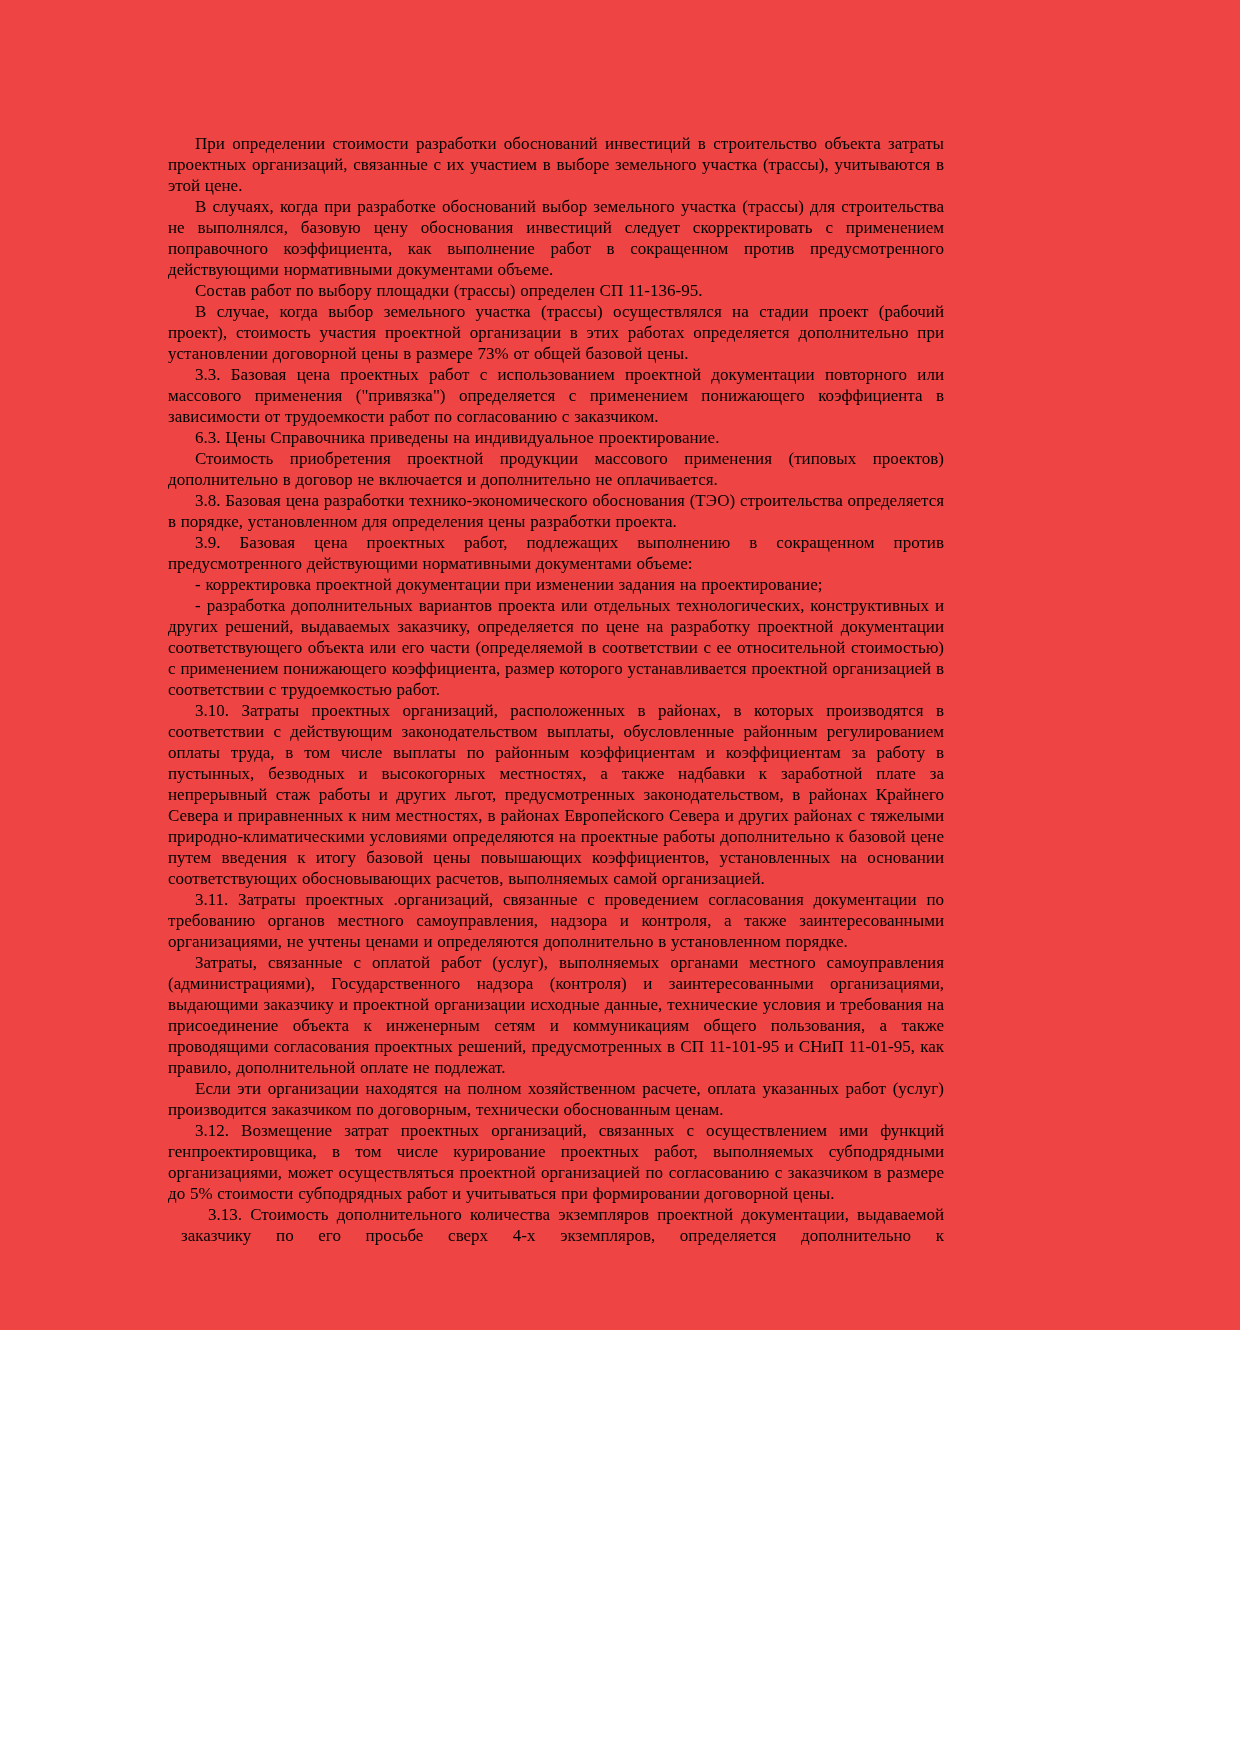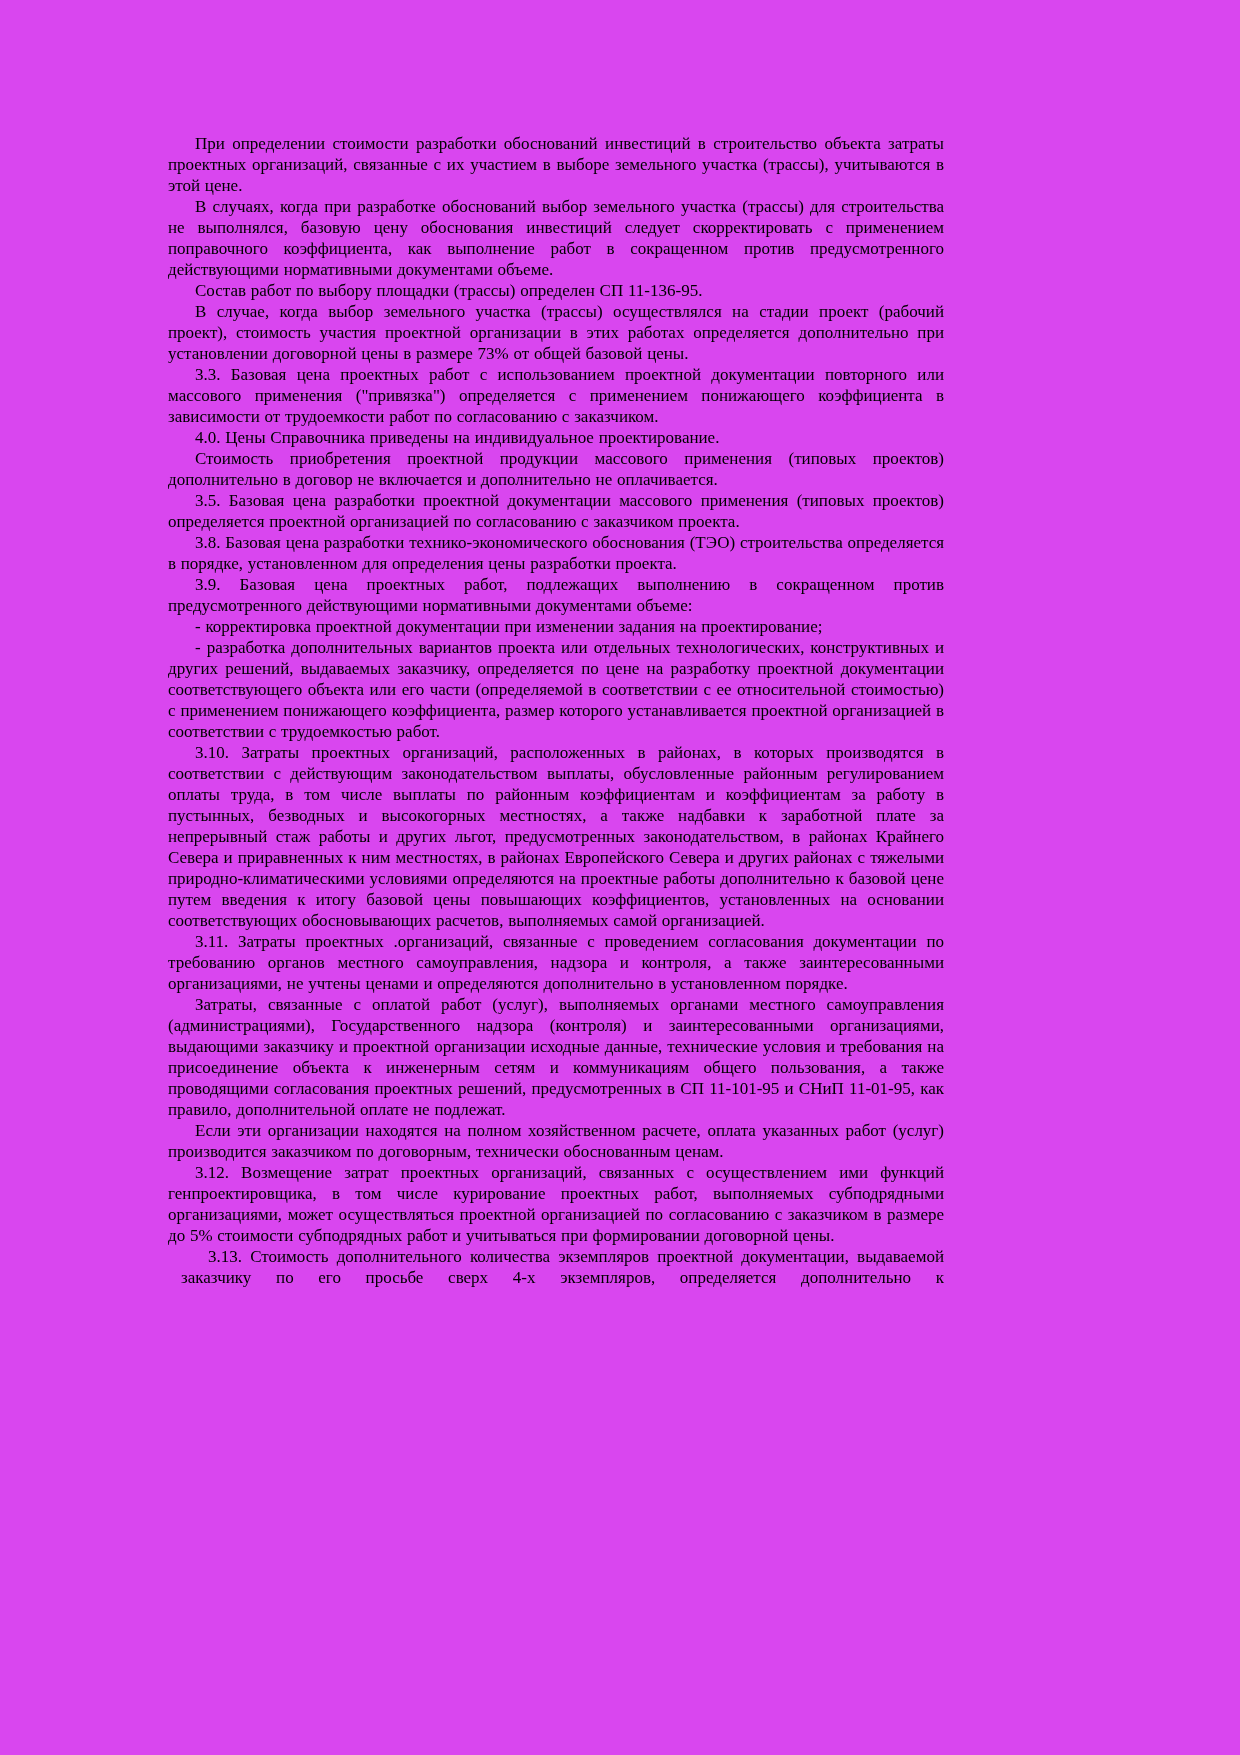--- a/index.html
+++ b/index.html
@@ -8,22 +8,22 @@
     background: #ffffff;
   }
   body {
     width: 1240px;
     height: 1755px;
     overflow: hidden;
   }
   .page {
     box-sizing: border-box;
     width: 1240px;
-    height: 1755px;
-    background: #d946ef;
+    height: 1330px;
+    background: #ef4444;
     padding: 133px 296px 40px 168px;
   }
   .doc-body {
     width: 100%;
   }
   .para {
     margin: 0;
     padding: 0;
     font-family: "Liberation Serif", "DejaVu Serif", serif;
     font-size: 17px;
@@ -42,23 +42,22 @@
 </head>
 <body>
 
 <div class="page">
   <div class="doc-body" id="doc-body">
       <p class="para">При определении стоимости разработки обоснований инвестиций в строительство объекта затраты проектных организаций, связанные с их участием в выборе земельного участка (трассы), учитываются в этой цене.</p>
       <p class="para">В случаях, когда при разработке обоснований выбор земельного участка (трассы) для строительства не выполнялся, базовую цену обоснования инвестиций следует скорректировать с применением поправочного коэффициента, как выполнение работ в сокращенном против предусмотренного действующими нормативными документами объеме.</p>
       <p class="para">Состав работ по выбору площадки (трассы) определен СП 11-136-95.</p>
       <p class="para">В случае, когда выбор земельного участка (трассы) осуществлялся на стадии проект (рабочий проект), стоимость участия проектной организации в этих работах определяется дополнительно при установлении договорной цены в размере 73% от общей базовой цены.</p>
       <p class="para">3.3. Базовая цена проектных работ с использованием проектной документации повторного или массового применения ("привязка") определяется с применением понижающего коэффициента в зависимости от трудоемкости работ по согласованию с заказчиком.</p>
-      <p class="para">4.0. Цены Справочника приведены на индивидуальное проектирование.</p>
+      <p class="para">6.3. Цены Справочника приведены на индивидуальное проектирование.</p>
       <p class="para">Стоимость приобретения проектной продукции массового применения (типовых проектов) дополнительно в договор не включается и дополнительно не оплачивается.</p>
-      <p class="para">3.5. Базовая цена разработки проектной документации массового применения (типовых проектов) определяется проектной организацией по согласованию с заказчиком проекта.</p>
       <p class="para">3.8. Базовая цена разработки технико-экономического обоснования (ТЭО) строительства определяется в порядке, установленном для определения цены разработки проекта.</p>
       <p class="para">3.9. Базовая цена проектных работ, подлежащих выполнению в сокращенном против предусмотренного действующими нормативными документами объеме:</p>
       <p class="para">- корректировка проектной документации при изменении задания на проектирование;</p>
       <p class="para">- разработка дополнительных вариантов проекта или отдельных технологических, конструктивных и других решений, выдаваемых заказчику, определяется по цене на разработку проектной документации соответствующего объекта или его части (определяемой в соответствии с ее относительной стоимостью) с применением понижающего коэффициента, размер которого устанавливается проектной организацией в соответствии с трудоемкостью работ.</p>
       <p class="para">3.10. Затраты проектных организаций, расположенных в районах, в которых производятся в соответствии с действующим законодательством выплаты, обусловленные районным регулированием оплаты труда, в том числе выплаты по районным коэффициентам и коэффициентам за работу в пустынных, безводных и высокогорных местностях, а также надбавки к заработной плате за непрерывный стаж работы и других льгот, предусмотренных законодательством, в районах Крайнего Севера и приравненных к ним местностях, в районах Европейского Севера и других районах с тяжелыми природно-климатическими условиями определяются на проектные работы дополнительно к базовой цене путем введения к итогу базовой цены повышающих коэффициентов, установленных на основании соответствующих обосновывающих расчетов, выполняемых самой организацией.</p>
       <p class="para">3.11. Затраты проектных .организаций, связанные с проведением согласования документации по требованию органов местного самоуправления, надзора и контроля, а также заинтересованными организациями, не учтены ценами и определяются дополнительно в установленном порядке.</p>
       <p class="para">Затраты, связанные с оплатой работ (услуг), выполняемых органами местного самоуправления (администрациями), Государственного надзора (контроля) и заинтересованными организациями, выдающими заказчику и проектной организации исходные данные, технические условия и требования на присоединение объекта к инженерным сетям и коммуникациям общего пользования, а также проводящими согласования проектных решений, предусмотренных в СП 11-101-95 и СНиП 11-01-95, как правило, дополнительной оплате не подлежат.</p>
       <p class="para">Если эти организации находятся на полном хозяйственном расчете, оплата указанных работ (услуг) производится заказчиком по договорным, технически обоснованным ценам.</p>
       <p class="para">3.12. Возмещение затрат проектных организаций, связанных с осуществлением ими функций генпроектировщика, в том числе курирование проектных работ, выполняемых субподрядными организациями, может осуществляться проектной организацией по согласованию с заказчиком в размере до 5% стоимости субподрядных работ и учитываться при формировании договорной цены.</p>
       <p class="para">3.13. Стоимость дополнительного количества экземпляров проектной документации, выдаваемой заказчику по его просьбе сверх 4-х экземпляров, определяется дополнительно к</p>

